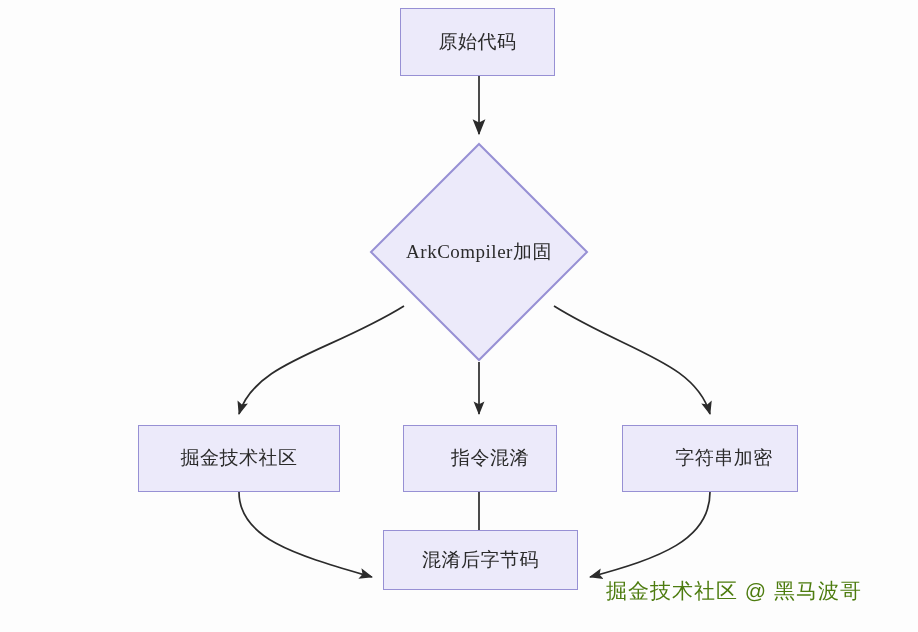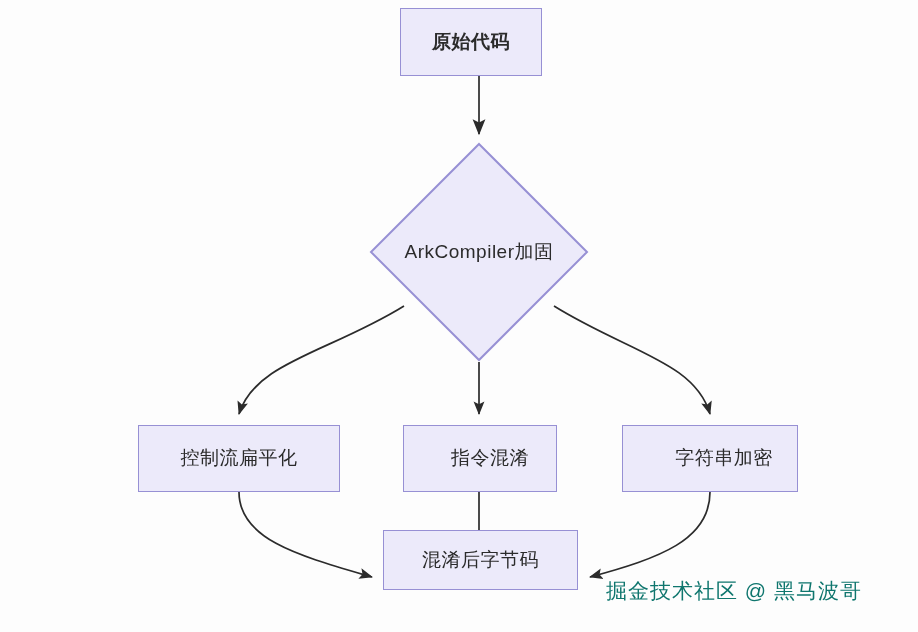--- a/index.html
+++ b/index.html
@@ -42,31 +42,31 @@
     font-size: 19px;
     line-height: 1.1;
     letter-spacing: 0.5px;
     white-space: nowrap;
     user-select: none;
   }
   
   #node-source {
     left: 400px;
     top: 8px;
-    width: 142px;
+    width: 155px;
     height: 68px;
-    font-weight: bold;
   }
   #node-decision {
     left: 369px;
     top: 142px;
     width: 220px;
     height: 220px;
     background: transparent;
     border: none;
+    font-family: Liberation Serif, serif;
   }
   #node-decision .diamond-shape {
     position: absolute;
     left: 0;
     top: 0;
     width: 100%;
     height: 100%;
   }
   #node-decision .node-label {
     position: relative;
@@ -96,21 +96,21 @@
     left: 383px;
     top: 530px;
     width: 195px;
     height: 60px;
   }
   #watermark {
     position: absolute;
     left: 606px;
     top: 577px;
     font-size: 21px;
-    color: #0f766e;
+    color: #4d7c0f;
     letter-spacing: 1px;
     white-space: nowrap;
     user-select: none;
   }
 </style>
 </head>
 <body>
 
 <div id="diagram-root">
 
@@ -141,21 +141,21 @@
   </div>
 
   <div class="node" id="node-decision">
     <svg class="diamond-shape" viewBox="0 0 220 220" xmlns="http://www.w3.org/2000/svg">
       <polygon points="110,2 218,110 110,218 2,110" fill="#eceafa" stroke="#9790d4" stroke-width="2"></polygon>
     </svg>
     <span class="node-label">ArkCompiler加固</span>
   </div>
 
   <div class="node node-box" id="node-cff">
-    <span class="node-label">控制流扁平化</span>
+    <span class="node-label">掘金技术社区</span>
   </div>
 
   <div class="node node-box" id="node-instr">
     <span class="node-label">指令混淆</span>
   </div>
 
   <div class="node node-box" id="node-strenc">
     <span class="node-label">字符串加密</span>
   </div>
 

